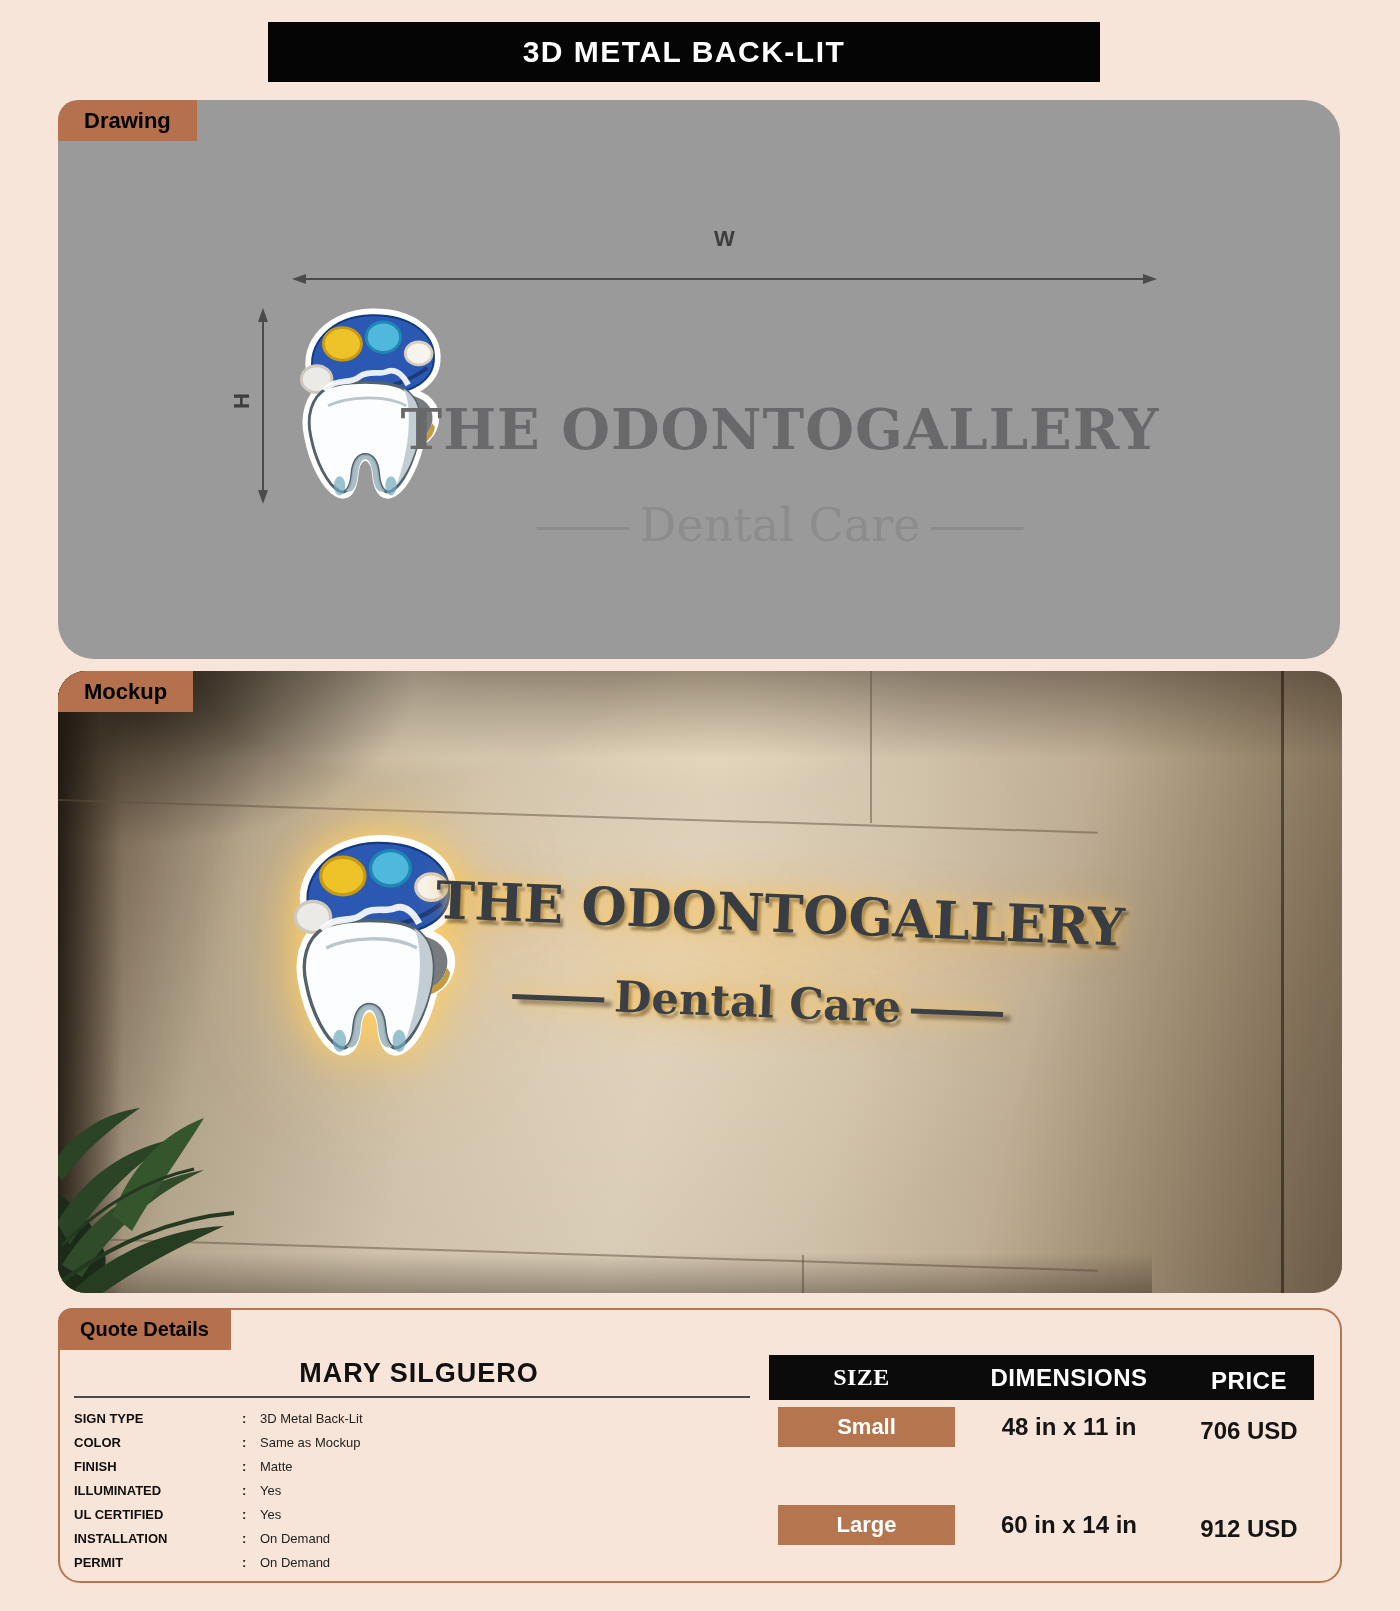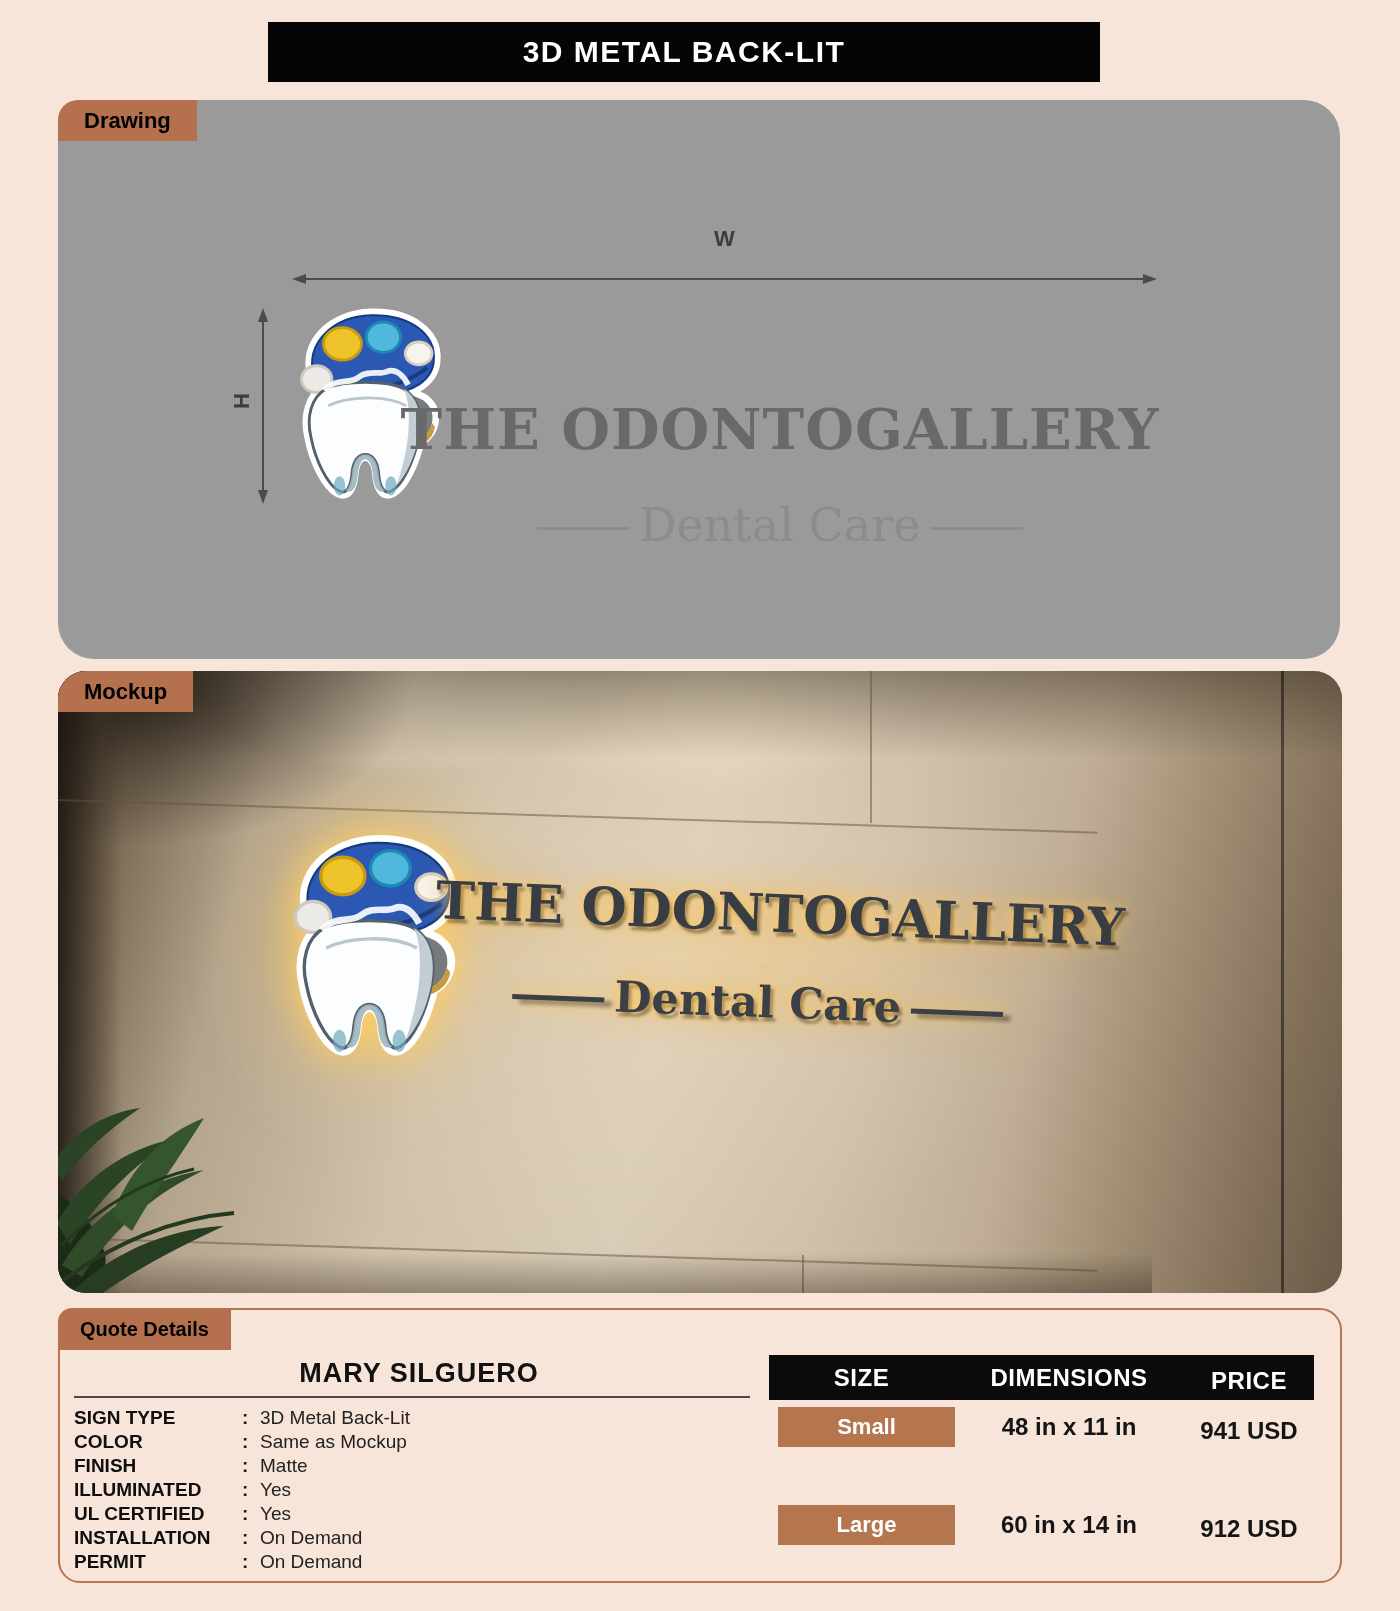--- a/index.html
+++ b/index.html
@@ -137,31 +137,31 @@
     background:var(--page-bg);
     border:2px solid #b5764f;border-radius:22px;
   }
   .quote .tag{left:-2px;top:-2px;height:42px;font-size:20px;padding:8px 22px;border-radius:14px 0 0 0;}
   .customer{
     position:absolute;left:14px;top:48px;width:690px;text-align:center;
     font-size:27px;font-weight:bold;color:#111;letter-spacing:1px;
   }
   .customer-line{position:absolute;left:14px;top:86px;width:676px;height:2px;background:#4a4a4a;}
   .specs{position:absolute;left:14px;top:96px;}
-  .spec-row{display:flex;height:24px;align-items:center;font-size:19px;color:#1c1c1c;}
+  .spec-row{display:flex;height:24px;align-items:center;font-size:13px;color:#1c1c1c;}
   .spec-label{width:168px;font-weight:bold;color:#0f0f0f;}
   .spec-colon{width:18px;font-weight:bold;}
   .spec-value{color:#222;}
 
   .price-header{
     position:absolute;left:709px;top:45px;width:545px;height:45px;
     background:#0b0b0b;color:#fff;display:flex;align-items:center;
     font-size:24px;font-weight:bold;letter-spacing:.5px;
   }
-  .pc1{width:185px;text-align:center;}
+  .pc1{width:185px;text-align:center;font-family:Liberation Serif, serif;}
   .pc2{width:230px;text-align:center;}
   .pc3{width:130px;text-align:center;margin-top:7px;}
   .price-row{
     position:absolute;left:709px;width:545px;height:40px;
     display:flex;align-items:center;font-size:24px;font-weight:bold;color:#151515;
   }
   .row-small{top:97px;} .row-medium{top:146px;} .row-large{top:195px;}
   .size-btn{
     width:177px;height:40px;margin-left:9px;margin-right:-1px;
     background:var(--accent-btn);color:#fff;
@@ -322,21 +322,21 @@
     <span class="pc1">SIZE</span>
     <span class="pc2">DIMENSIONS</span>
     <span class="pc3">PRICE</span>
   </div>
 
   <div class="price-row row-small">
     <span class="size-cell">
         <button class="size-btn">Small</button>
       </span>
     <span class="pc2">48 in x 11 in</span>
-    <span class="pc3">941 USD</span>
+    <span class="pc3">706 USD</span>
   </div>
   <div class="price-row row-large">
     <span class="size-cell">
         <button class="size-btn">Large</button>
       </span>
     <span class="pc2">60 in x 14 in</span>
     <span class="pc3">912 USD</span>
   </div>
 </div>
 

